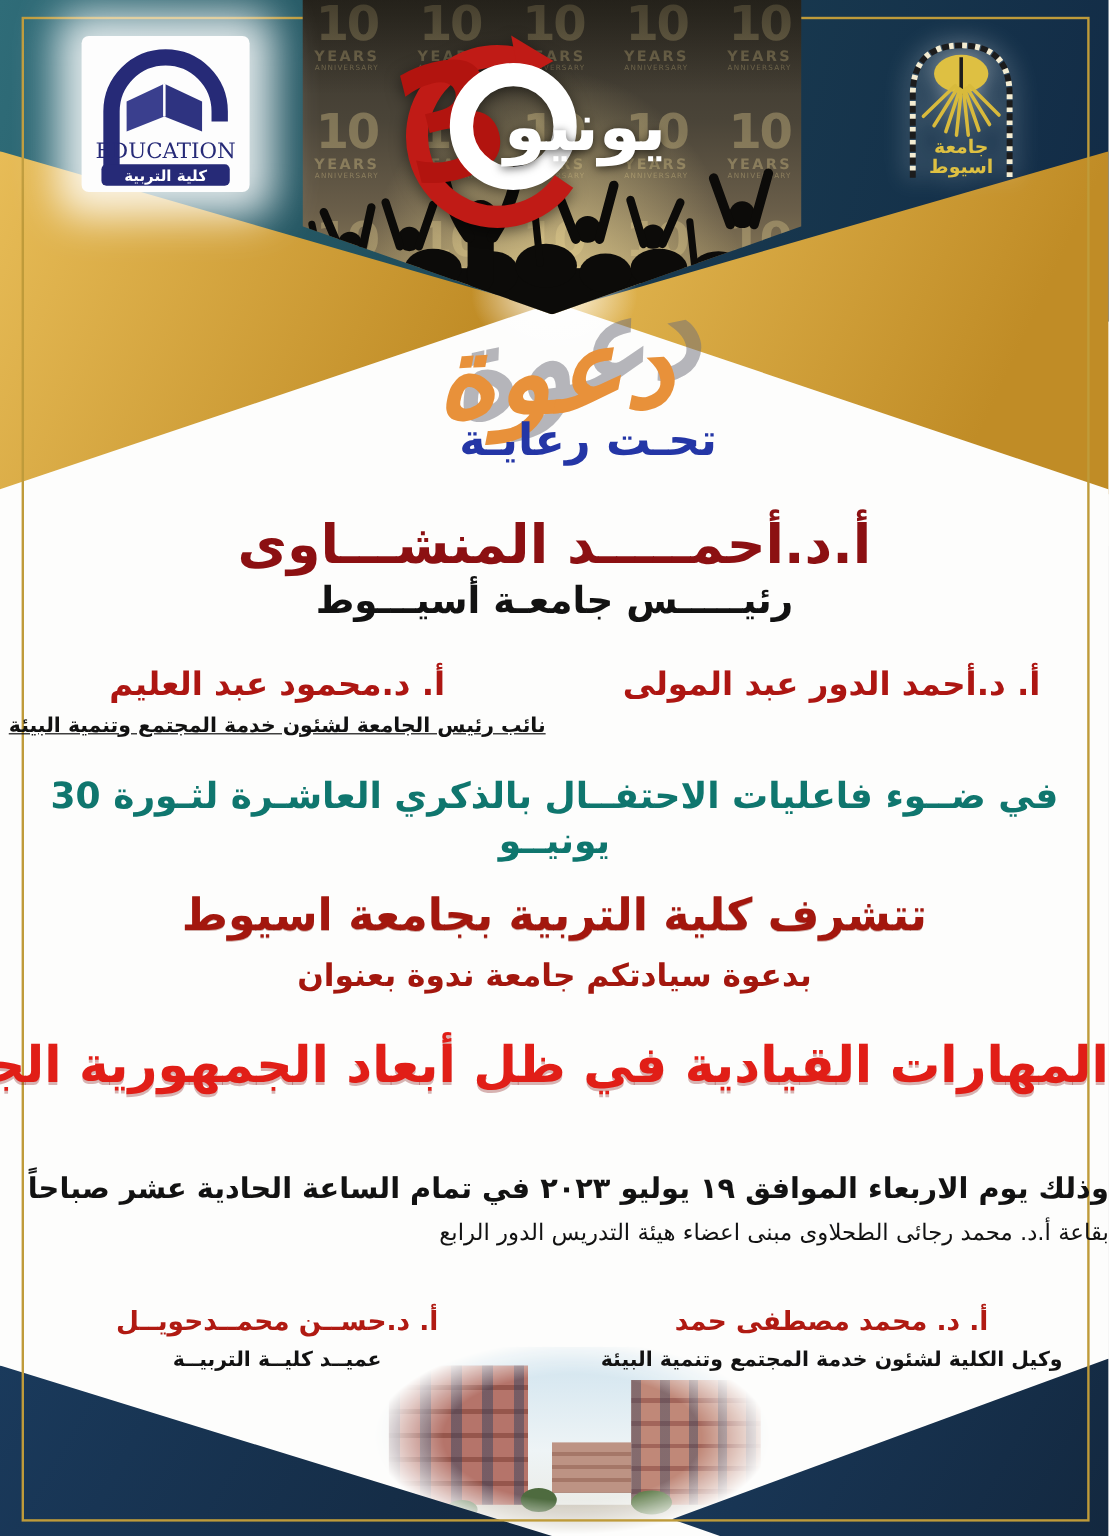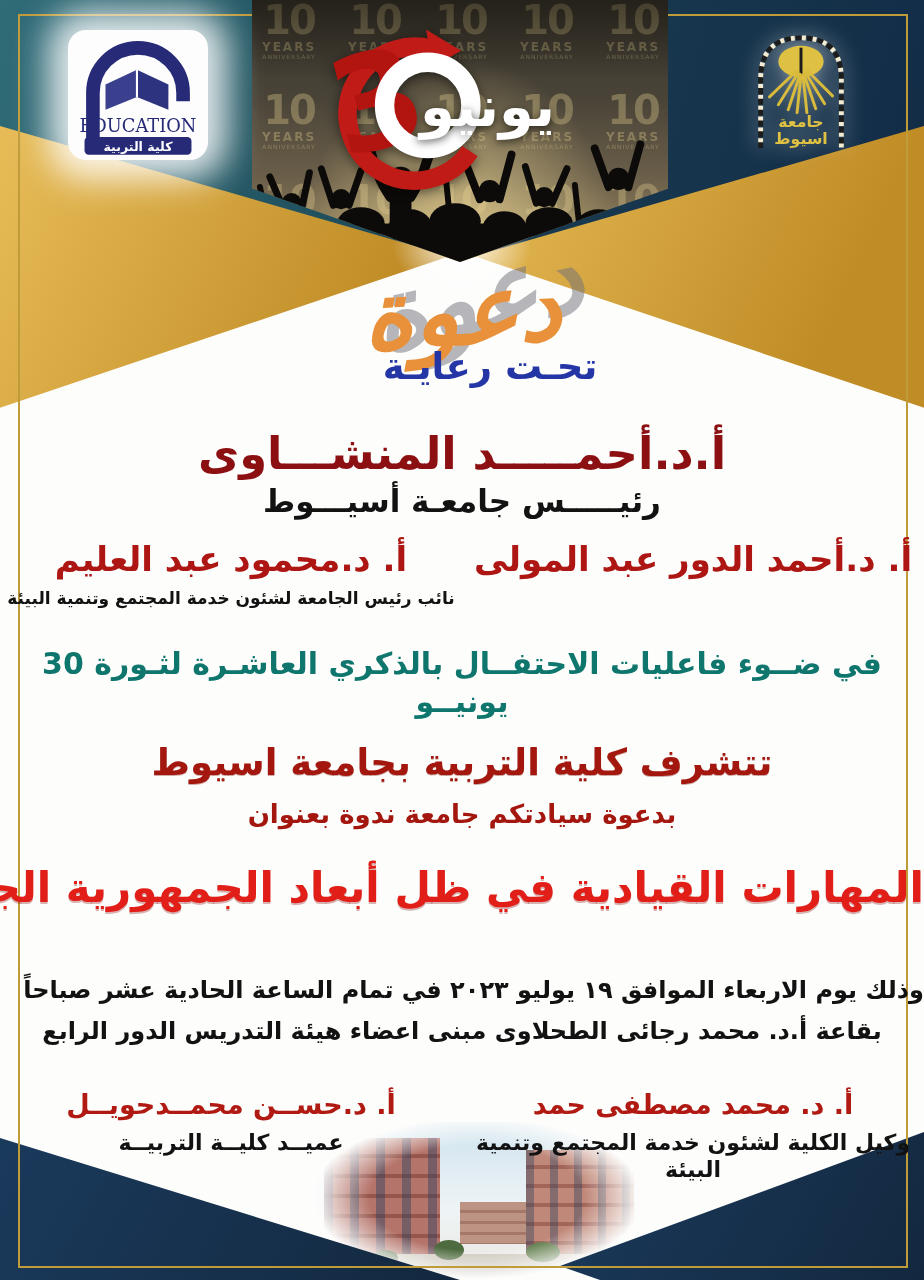--- a/index.html
+++ b/index.html
@@ -39,48 +39,48 @@
   .banner-shade{position:absolute;inset:0;
     background:linear-gradient(180deg,rgba(18,16,10,.5),rgba(18,16,10,0) 30%),
                radial-gradient(ellipse at 50% 100%,rgba(240,218,150,.85) 0%,rgba(240,218,150,0) 55%);}
   .crowd{position:absolute;left:0;bottom:0;width:100%;height:152px;}
   .june30{position:absolute;left:70px;top:12px;width:185px;height:185px;
     filter:drop-shadow(0 3px 6px rgba(0,0,0,.5));}
   .month-word{position:absolute;left:168px;top:74px;width:230px;
     font-size:56px;font-weight:bold;color:#ffffff;text-shadow:0 2px 8px rgba(0,0,0,.65);}
   
   .edu-logo{position:absolute;left:68px;top:30px;width:140px;height:130px;z-index:6;
-    background:#fdfdfd;border-radius:18px;box-shadow:0 0 34px 20px rgba(255,255,255,.85);}
+    background:#fdfdfd;border-radius:6px;box-shadow:0 0 34px 20px rgba(255,255,255,.85);}
   .univ-logo{position:absolute;left:742px;top:28px;width:118px;height:124px;z-index:6;
     filter:drop-shadow(0 0 10px rgba(255,255,255,.55));text-align:right;}
   
   .tblock{position:absolute;left:0;width:924px;text-align:center;z-index:10;line-height:1.25;}
   .dawa-wrap{top:252px;height:112px;}
   .dawa{position:relative;display:inline-block;font-size:95px;font-weight:bold;font-style:italic;
     color:var(--orange);transform:rotate(-3deg);}
   .dawa-echo{position:absolute;left:16px;top:-14px;color:#70707a;opacity:.5;z-index:-1;
     transform:rotate(-9deg) scale(1.07);}
   .patronage{top:344px;font-size:37px;font-weight:bold;color:var(--blue);padding-left:28px;}
   .patron-name{top:426px;font-size:45px;font-weight:bold;color:var(--patron-red);}
   .patron-title{top:482px;font-size:31px;font-weight:bold;color:var(--black);}
   .vp-row{top:538px;display:flex;}
   .vp-cell{width:50%;}
-  .vp-name{font-size:34px;font-weight:bold;color:var(--name-red);margin-bottom:7px;}
-  .vp-title{font-size:17px;font-weight:bold;color:var(--black);}
+  .vp-name{font-size:27px;font-weight:bold;color:var(--name-red);margin-bottom:7px;margin-top:16px;}
+  .vp-title{font-size:17px;font-weight:bold;color:var(--black);text-decoration:underline;}
   .occasion{top:645px;font-size:30px;font-weight:bold;color:#0f766e;}
   .invite1{top:740px;font-size:37px;font-weight:bold;color:var(--body-red);text-shadow:0 1px 0 rgba(120,20,10,.35);}
   .invite2{top:798px;font-size:26px;font-weight:bold;color:var(--body-red);}
   .seminar{top:862px;font-size:42px;font-weight:bold;color:var(--title-red);white-space:nowrap;
     text-shadow:0 2px 0 rgba(130,10,5,.3);}
   .datetime{top:975px;font-size:24px;font-weight:bold;color:var(--black);text-align:right;}
-  .venue{top:1016px;font-size:24px;font-weight:bold;color:var(--black);}
+  .venue{top:1016px;font-size:19px;font-weight:normal;color:var(--black);text-align:right;}
   .sig-row{top:1088px;display:flex;}
   .sig-cell{width:50%;}
-  .sig-name{font-size:27px;font-weight:bold;color:#b01a12;margin-bottom:7px;}
-  .sig-title{font-size:22px;font-weight:bold;color:var(--black);}
+  .sig-name{font-size:22px;font-weight:bold;color:#b01a12;margin-bottom:7px;}
+  .sig-title{font-size:17px;font-weight:bold;color:var(--black);}
   
   .photo{position:absolute;left:310px;top:1122px;width:334px;height:158px;z-index:2;overflow:hidden;
     -webkit-mask-image:radial-gradient(ellipse 62% 64% at 50% 48%,#000 52%,transparent 80%);
     mask-image:radial-gradient(ellipse 62% 64% at 50% 48%,#000 52%,transparent 80%);}
   .sky{position:absolute;inset:0;background:linear-gradient(180deg,#cfe3ee,#eef4f6 55%,#e9e7df);}
   .bldg{position:absolute;}
   .bldg-l{left:14px;top:16px;width:116px;height:128px;
     background-image:repeating-linear-gradient(90deg,rgba(43,64,94,.45) 0 9px,rgba(255,255,255,0) 9px 26px),
       repeating-linear-gradient(180deg,#b5746a 0 16px,#96564c 16px 20px);}
   .bldg-r{right:10px;top:28px;width:108px;height:128px;

